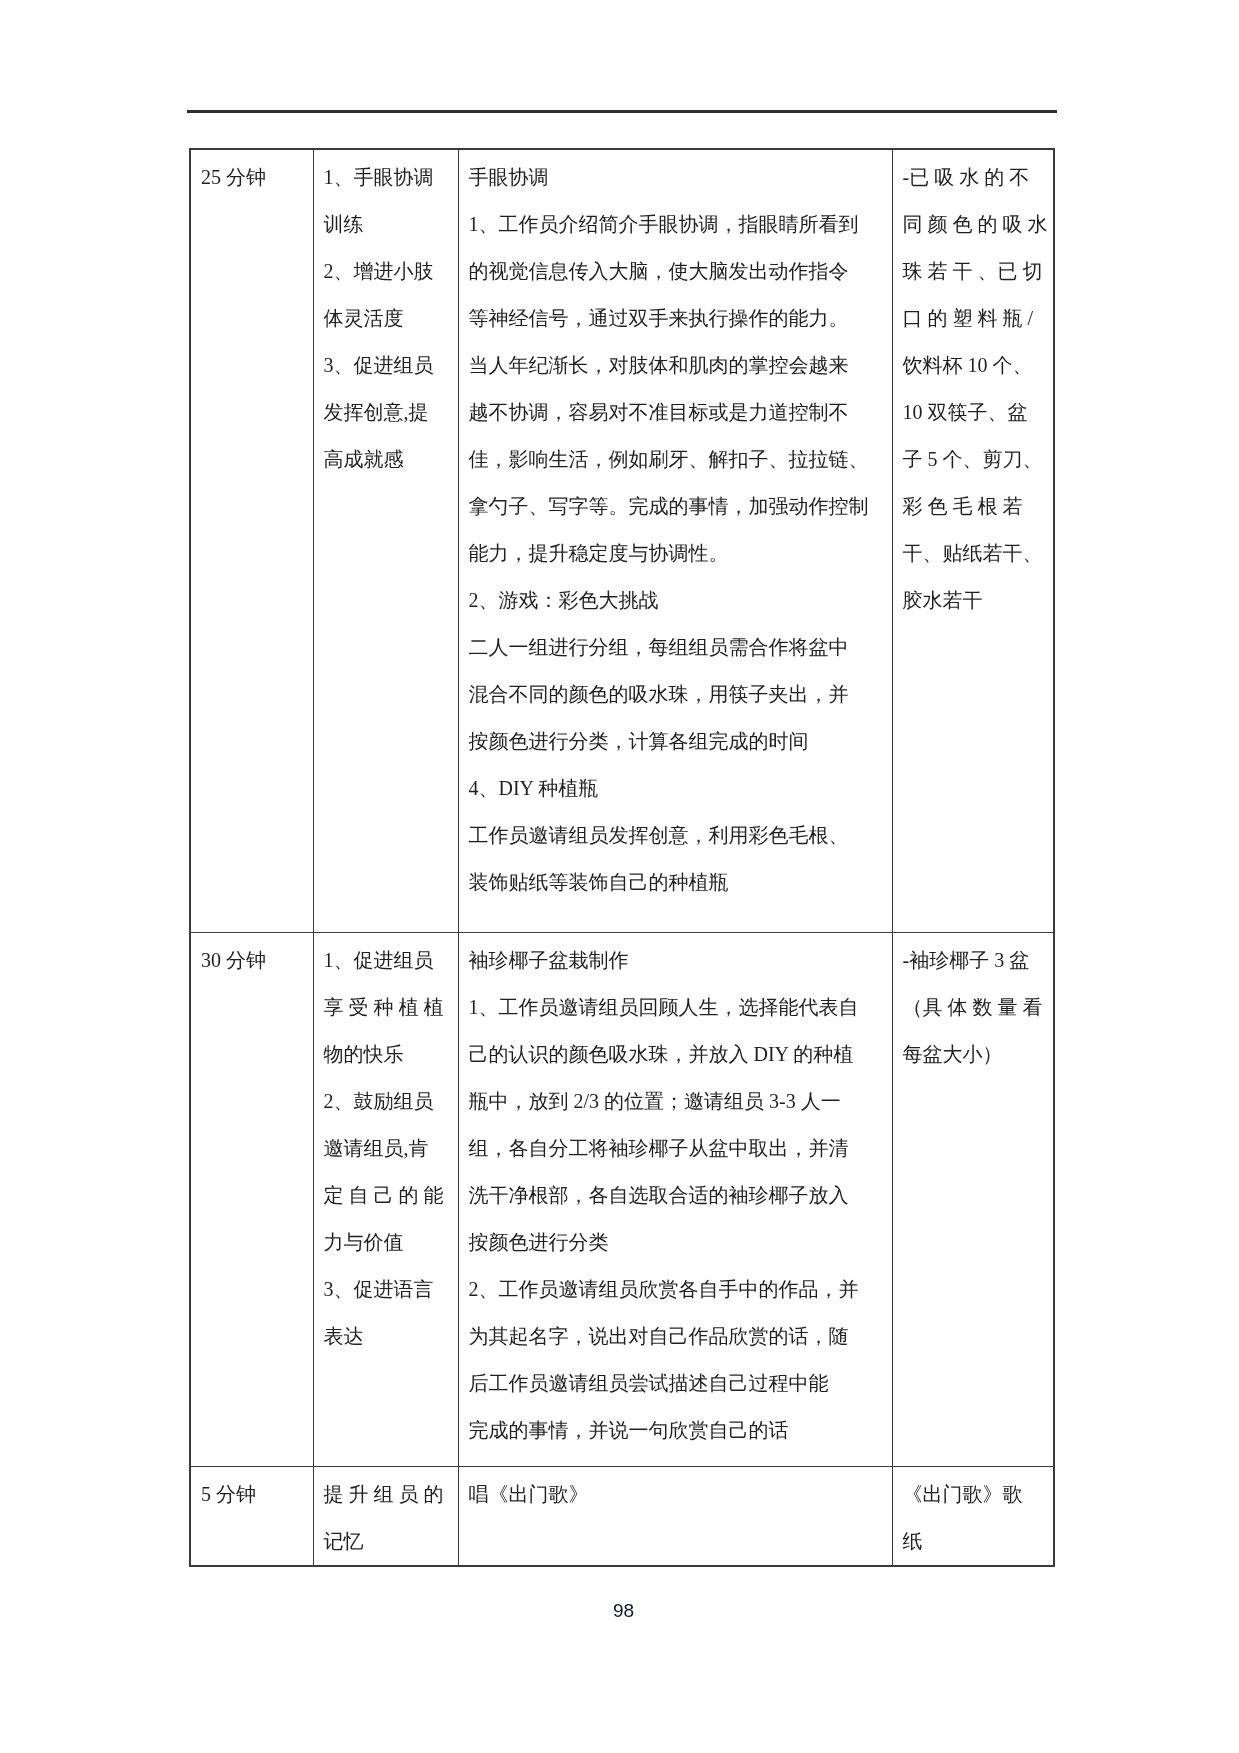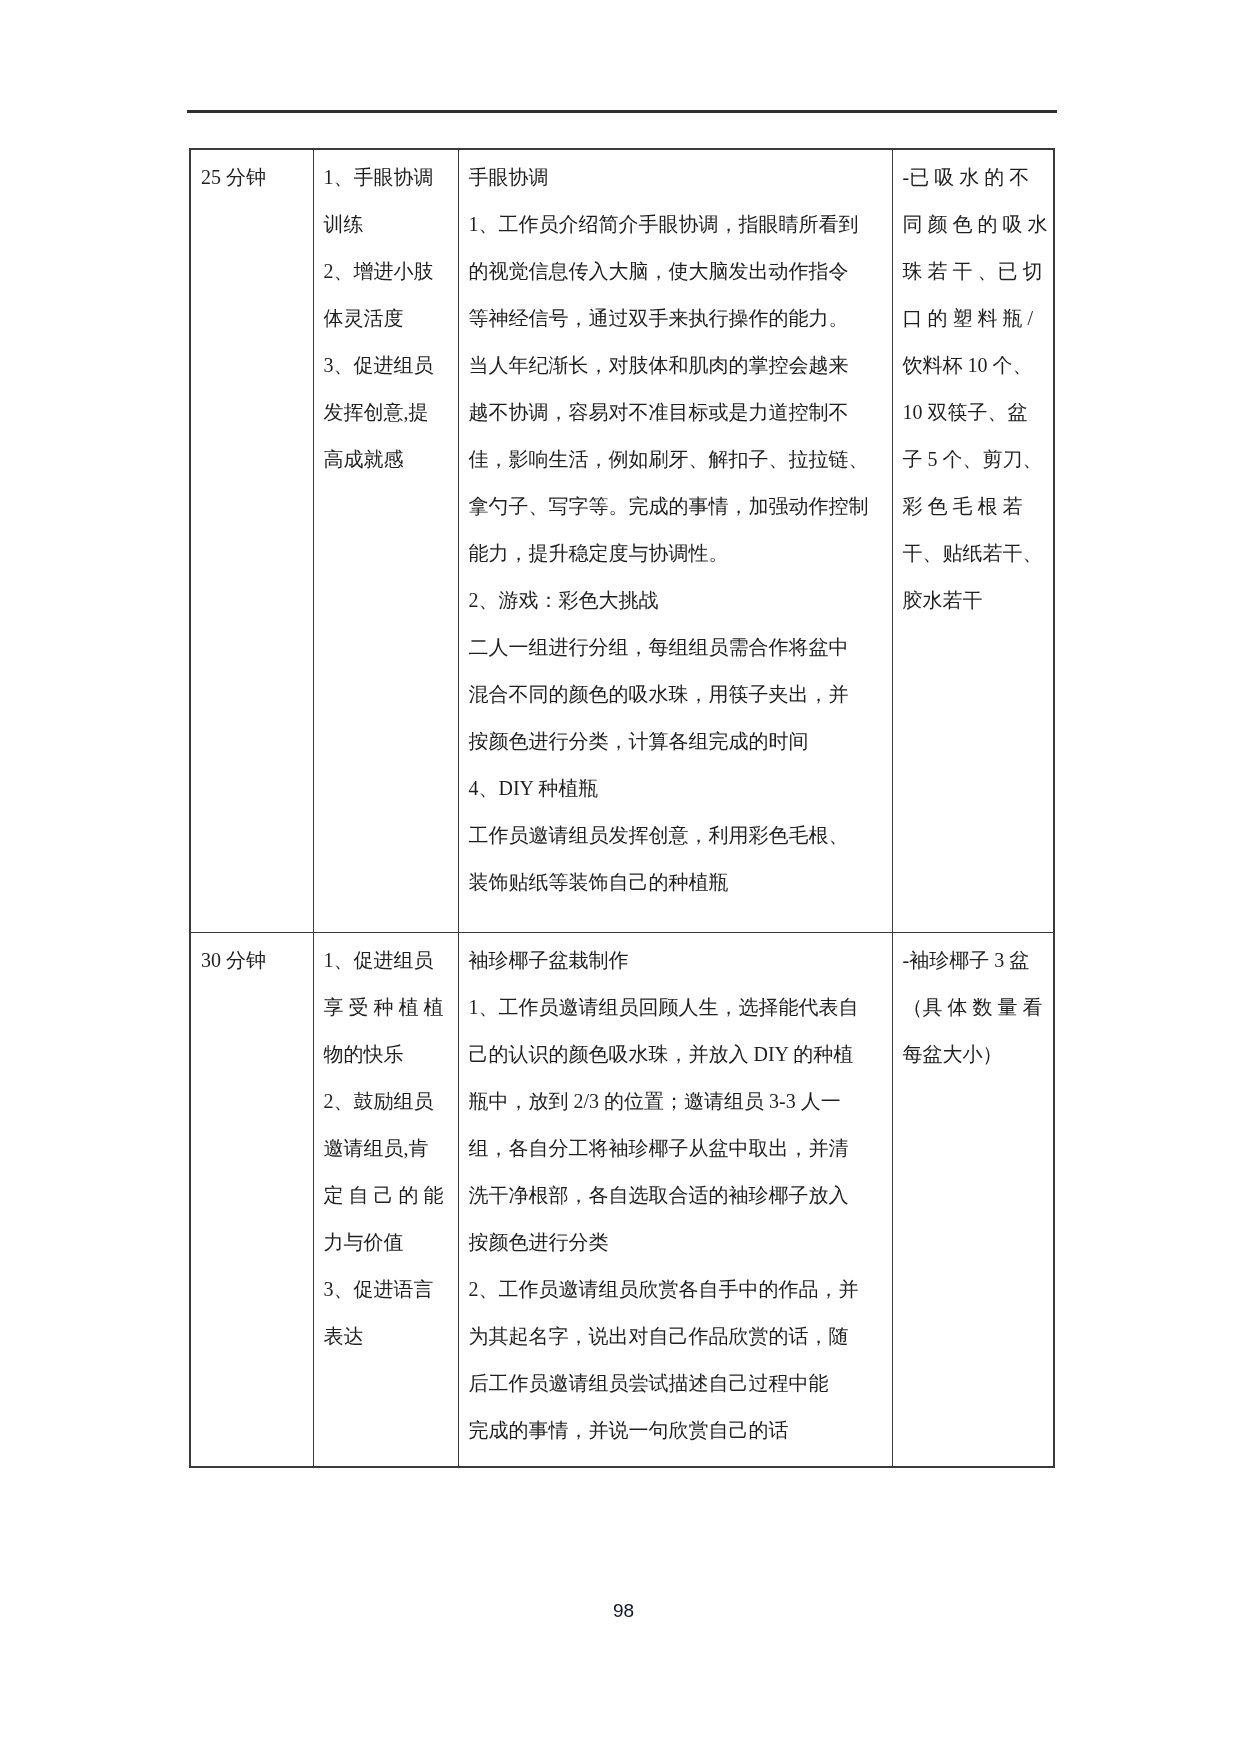--- a/index.html
+++ b/index.html
@@ -134,18 +134,32 @@
             <div class="line">为其起名字，说出对自己作品欣赏的话，随</div>
             <div class="line">后工作员邀请组员尝试描述自己过程中能</div>
             <div class="line">完成的事情，并说一句欣赏自己的话</div>
           </td>
         <td>
             <div class="line">-袖珍椰子 3 盆</div>
             <div class="line">（具 体 数 量 看</div>
             <div class="line">每盆大小）</div>
           </td>
       </tr>
+      <tr class="r3">
+        <td>5 分钟</td>
+        <td>
+            <div class="line">提 升 组 员 的</div>
+            <div class="line">记忆</div>
+          </td>
+        <td>
+            <div class="line">唱《出门歌》</div>
+          </td>
+        <td>
+            <div class="line">《出门歌》歌</div>
+            <div class="line">纸</div>
+          </td>
+      </tr>
     </tbody>
   </table>
 
   <div class="page-number">98</div>
 
 </div>
 
 </body></html>

